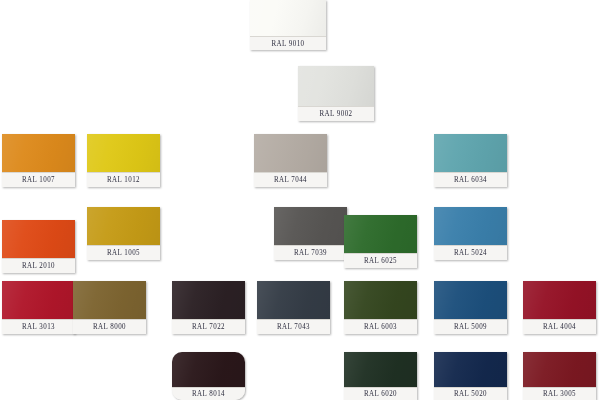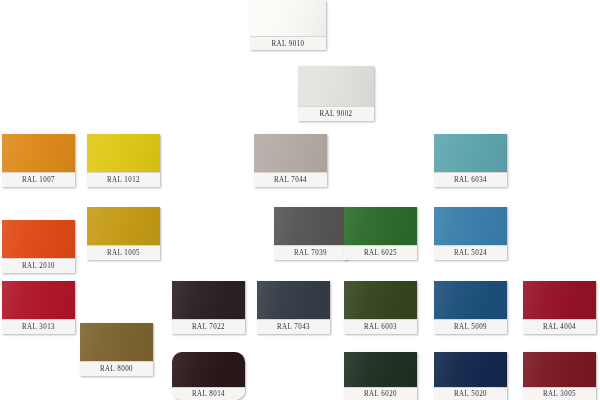--- a/index.html
+++ b/index.html
@@ -123,39 +123,39 @@
       <div class="swatch-label-strip">
         <span class="swatch-label">RAL 1005</span>
       </div>
     </div>
     <div class="swatch-card" style="left: 254px; top: 207px; width: 73px; height: 53px; margin-left: 20px;">
       <div class="swatch-color" style="background: rgb(87, 85, 83);"></div>
       <div class="swatch-label-strip">
         <span class="swatch-label">RAL 7039</span>
       </div>
     </div>
-    <div class="swatch-card" style="left: 344px; top: 207px; width: 73px; height: 53px; padding-left: 40px;">
+    <div class="swatch-card" style="left: 344px; top: 215px; width: 73px; height: 53px; padding-left: 40px;">
       <div class="swatch-color" style="background: rgb(45, 107, 43);"></div>
       <div class="swatch-label-strip">
         <span class="swatch-label">RAL 6025</span>
       </div>
     </div>
     <div class="swatch-card" style="left: 434px; top: 207px; width: 73px; height: 53px;">
       <div class="swatch-color" style="background: rgb(58, 127, 171);"></div>
       <div class="swatch-label-strip">
         <span class="swatch-label">RAL 5024</span>
       </div>
     </div>
     <div class="swatch-card" style="left: 2px; top: 281px; width: 73px; height: 53px; padding-left: 20px;">
       <div class="swatch-color" style="background: rgb(176, 22, 42);"></div>
       <div class="swatch-label-strip">
         <span class="swatch-label">RAL 3013</span>
       </div>
     </div>
-    <div class="swatch-card" style="left: 80px; top: 281px; width: 73px; height: 53px; margin-top: 42px;">
+    <div class="swatch-card" style="left: 73px; top: 281px; width: 73px; height: 53px;">
       <div class="swatch-color" style="background: rgb(125, 100, 48);"></div>
       <div class="swatch-label-strip">
         <span class="swatch-label">RAL 8000</span>
       </div>
     </div>
     <div class="swatch-card" style="left: 172px; top: 281px; width: 73px; height: 53px;">
       <div class="swatch-color" style="background: rgb(43, 32, 36);"></div>
       <div class="swatch-label-strip">
         <span class="swatch-label">RAL 7022</span>
       </div>

